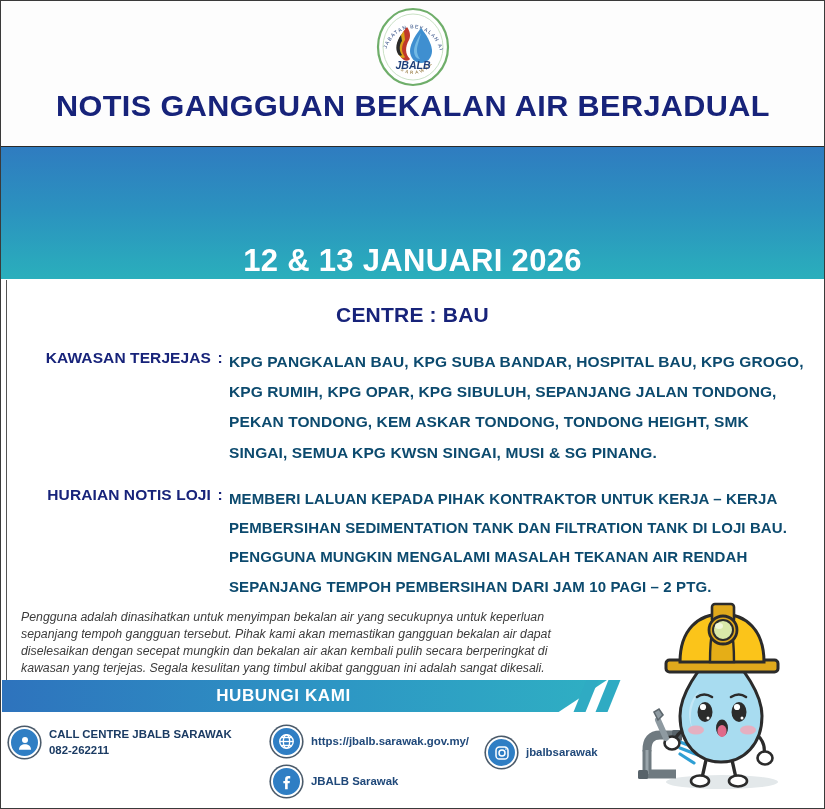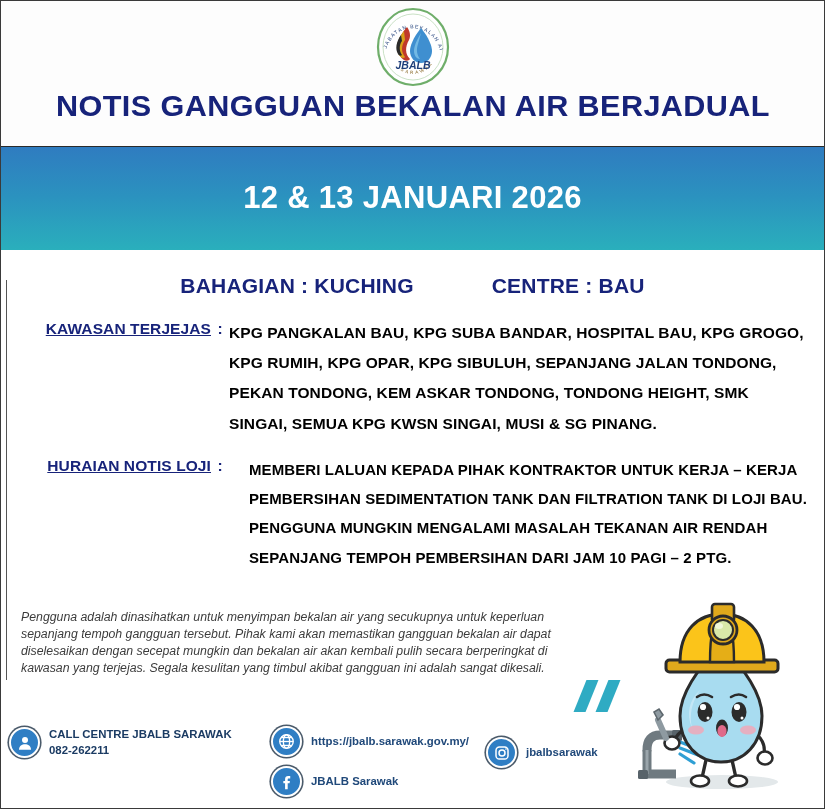--- a/index.html
+++ b/index.html
@@ -47,27 +47,27 @@
     font-weight: bold;
     letter-spacing: 0.4px;
     text-align: center;
     line-height: 1;
     margin-top: 4px;
     transform: scaleX(1.02);
   }
 
   
   .date-banner {
-    height: 104px;
+    height: 133px;
     background: linear-gradient(to bottom, #2f7cc0 0%, #2b92bf 48%, #2aafbc 100%);
     border-top: 1px solid #2a2a2a;
     display: flex;
     flex-direction: column;
     align-items: center;
-    justify-content: center;
+    justify-content: flex-end;
     gap: 5px;
   }
 
   .date-line {
     color: #ffffff;
     font-size: 31px;
     font-weight: bold;
     letter-spacing: 0.3px;
     line-height: 1.12;
     text-align: center;
@@ -105,43 +105,42 @@
 
   .field-label {
     width: 192px;
     text-align: right;
     color: #17237a;
     font-size: 15.5px;
     font-weight: bold;
     letter-spacing: 0.1px;
     flex-shrink: 0;
     padding-top: 2px;
-    text-decoration: underline;
   }
 
   .field-colon {
     width: 18px;
     text-align: center;
     color: #17237a;
     font-size: 15.5px;
     font-weight: bold;
     flex-shrink: 0;
     padding-top: 2px;
   }
 
   .field-value {
-    color: #000000;
+    color: #0c4a6e;
     font-size: 15.5px;
     font-weight: bold;
     line-height: 1.95;
     letter-spacing: 0.1px;
     max-width: 580px;
   }
 
-  .field-value.work { font-size: 15px; margin-left: 20px; }
+  .field-value.work { font-size: 15px; }
 
   
   .disclaimer {
     position: absolute;
     left: 20px;
     top: 600px;
     width: 574px;
     color: #3c3c3c;
     font-size: 12.3px;
     font-style: italic;
@@ -286,21 +285,20 @@
     <div class="poster-title">NOTIS GANGGUAN BEKALAN AIR BERJADUAL</div>
   </div>
 
   <div class="date-banner">
     <div class="date-line">12 &amp; 13 JANUARI 2026</div>
   </div>
 
   <div class="body-area">
 
     <div class="region-row">
-      <div class="region-item">BAHAGIAN : KUCHING</div>
       <div class="region-item">CENTRE : BAU</div>
     </div>
 
     <div class="field">
       <div class="field-label">KAWASAN TERJEJAS</div>
       <div class="field-colon">:</div>
       <div class="field-value">KPG PANGKALAN BAU, KPG SUBA BANDAR, HOSPITAL BAU, KPG GROGO, KPG RUMIH, KPG OPAR, KPG SIBULUH, SEPANJANG JALAN TONDONG, PEKAN TONDONG, KEM ASKAR TONDONG, TONDONG HEIGHT, SMK SINGAI, SEMUA KPG KWSN SINGAI, MUSI &amp; SG PINANG.</div>
     </div>
 
     <div class="field">
@@ -308,20 +306,23 @@
       <div class="field-colon">:</div>
       <div class="field-value work">MEMBERI LALUAN KEPADA PIHAK KONTRAKTOR UNTUK KERJA – KERJA PEMBERSIHAN SEDIMENTATION TANK DAN FILTRATION TANK DI LOJI BAU. PENGGUNA MUNGKIN MENGALAMI MASALAH TEKANAN AIR RENDAH SEPANJANG TEMPOH PEMBERSIHAN DARI JAM 10 PAGI –  2 PTG.</div>
     </div>
   </div>
 
   <div class="left-rule"></div>
 
   <div class="disclaimer">Pengguna adalah dinasihatkan untuk menyimpan bekalan air yang secukupnya untuk keperluan sepanjang tempoh gangguan tersebut. Pihak kami akan memastikan gangguan bekalan air dapat diselesaikan dengan secepat mungkin dan bekalan air akan kembali pulih secara berperingkat di kawasan yang terjejas. Segala kesulitan yang timbul akibat gangguan ini adalah sangat dikesali.</div>
 
   <div class="contact-bar-wrap">
+    <div class="contact-bar">
+      <span class="contact-bar-text">HUBUNGI KAMI</span>
+    </div>
     <div class="stripe s1"></div>
     <div class="stripe s2"></div>
   </div>
 
   <div class="contacts">
 
     <div class="contact-item call">
       <span class="circle-icon">
         <svg width="18" height="18" viewBox="0 0 24 24" fill="#ffffff">
           <circle cx="12" cy="8" r="4"></circle>

